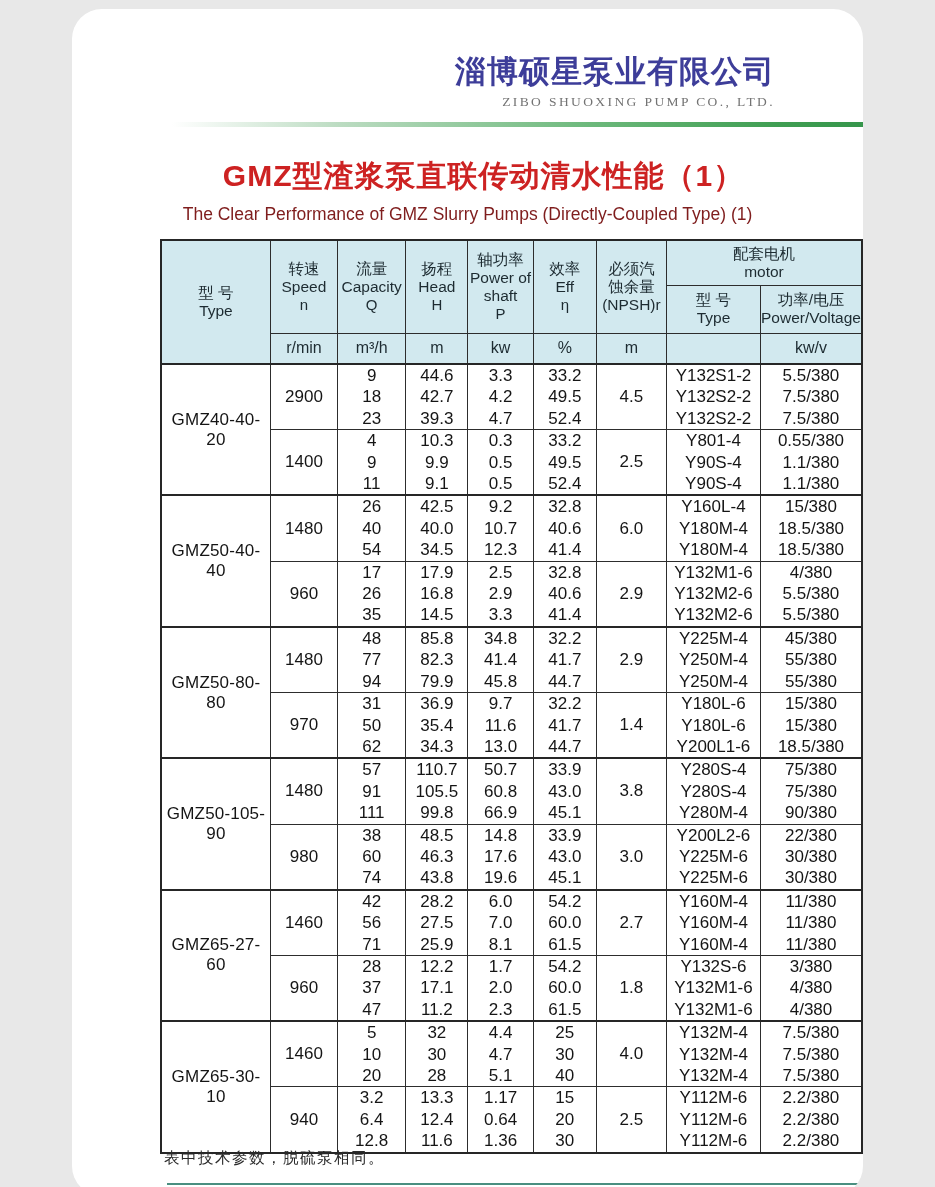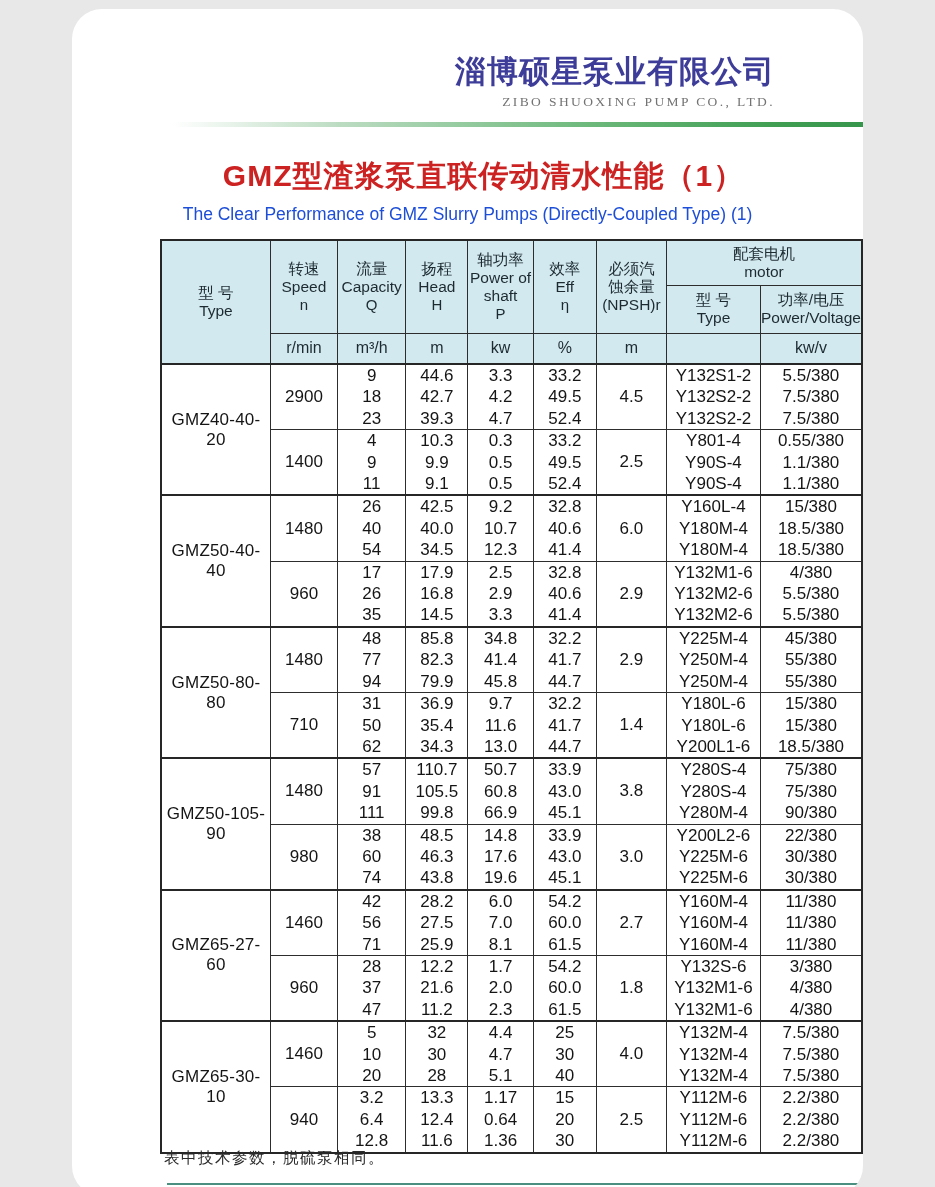--- a/index.html
+++ b/index.html
@@ -12,21 +12,21 @@
   .brand { position:absolute; top:44px; right:88px; text-align:right; }
   .brand-cn { font-size:31px; font-weight:bold; color:#3d3d99; letter-spacing:1px; line-height:38px; }
   .brand-en { font-size:13.5px; color:#737373; letter-spacing:2.4px;
               font-family:"Liberation Serif", serif; margin-top:3px; }
   .green-rule { position:absolute; top:113px; left:100px; width:756px; height:5px;
     background:linear-gradient(90deg, rgba(200,228,205,0) 0%, #bcdcc2 22%, #6db97c 55%, #3f9e52 80%, #2f8f46 100%); }
   
   .title-cn { position:absolute; top:147px; left:0; width:100%; text-align:center;
               font-size:30px; font-weight:bold; color:#cd2222; letter-spacing:1px;padding-left:16px; }
   .title-en { position:absolute; top:195px; left:0; width:100%; text-align:center;
-              font-size:17.5px; color:#1d4ed8; }
+              font-size:17.5px; color:#7f1d1d; }
   
   table.perf { position:absolute; top:230px; left:88px; border-collapse:collapse;
                table-layout:fixed; border:2px solid #262626; }
   .perf th, .perf td { border:1px solid #2d2d2d; text-align:center; vertical-align:middle;
                        padding:0; overflow:hidden; }
   .perf thead th { background:#d2e9ef; font-weight:normal; color:#1d2b31;
                    font-size:15.5px; line-height:18px; }
   .perf thead .hdr-sym { font-size:15px; }
   .perf tr.hrow1 { height:45px; }
   .perf tr.hrow2 { height:48px; }
@@ -302,21 +302,21 @@
             <div class="line">Y250M-4</div>
             <div class="line">Y250M-4</div>
           </td>
           <td>
             <div class="line">45/380</div>
             <div class="line">55/380</div>
             <div class="line">55/380</div>
           </td>
         </tr>
         <tr class="sub-row">
-          <td>710</td>
+          <td>970</td>
           <td>
             <div class="line">31</div>
             <div class="line">50</div>
             <div class="line">62</div>
           </td>
           <td>
             <div class="line">36.9</div>
             <div class="line">35.4</div>
             <div class="line">34.3</div>
           </td>
@@ -448,21 +448,21 @@
         </tr>
         <tr class="sub-row">
           <td>960</td>
           <td>
             <div class="line">28</div>
             <div class="line">37</div>
             <div class="line">47</div>
           </td>
           <td>
             <div class="line">12.2</div>
-            <div class="line">21.6</div>
+            <div class="line">17.1</div>
             <div class="line">11.2</div>
           </td>
           <td>
             <div class="line">1.7</div>
             <div class="line">2.0</div>
             <div class="line">2.3</div>
           </td>
           <td>
             <div class="line">54.2</div>
             <div class="line">60.0</div>

